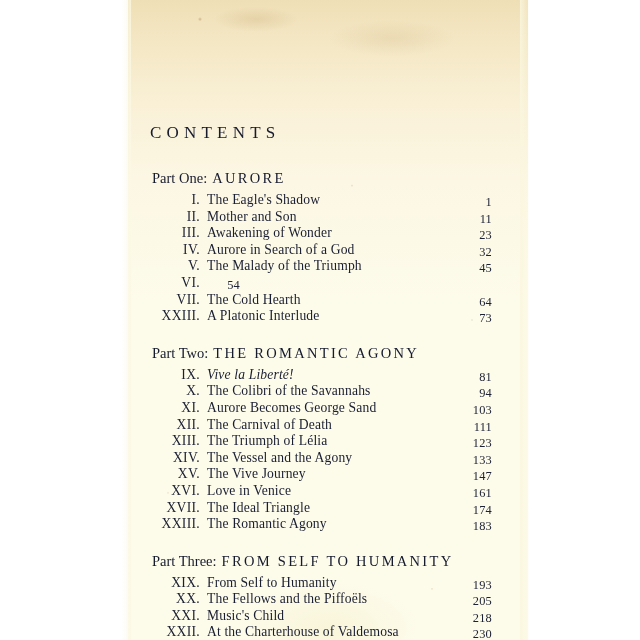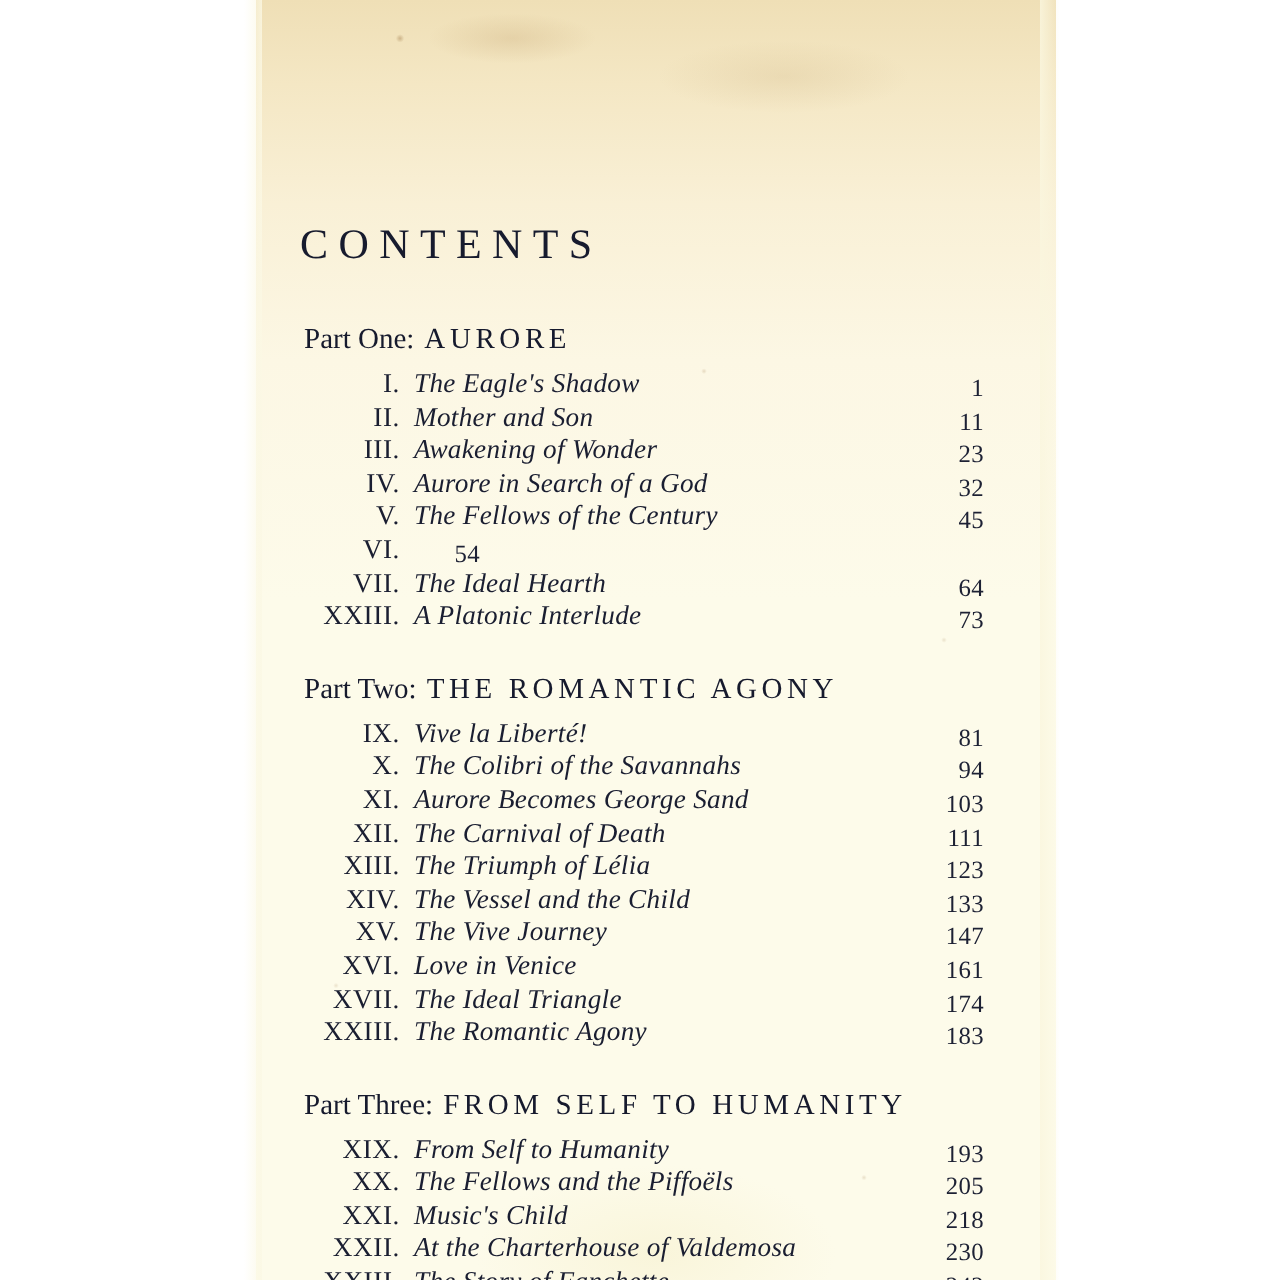--- a/index.html
+++ b/index.html
@@ -81,25 +81,25 @@
   #type-block {
     position: absolute;
     left: 148px;
     top: 112px;
     width: 344px;
     color: #1b1f33;
     z-index: 4;
   }
 
   #contents-title {
-    font-size: 21px;
+    font-size: 17px;
     letter-spacing: 5.2px;
     font-weight: 400;
     font-style: normal;
-    margin: 0 0 27px 2px;
+    margin: 12px 0 27px 2px;
     color: #171b2e;
     line-height: 1;
   }
 
   .part-heading {
     margin: 0 0 4px 4px;
     font-size: 14.5px;
     line-height: 20px;
     white-space: nowrap;
     color: #161a2d;
@@ -128,21 +128,20 @@
   .ch-num {
     width: 52px;
     text-align: right;
     flex: 0 0 52px;
     letter-spacing: .3px;
   }
   .ch-title {
     flex: 1 1 auto;
     padding-left: 7px;
     letter-spacing: .15px;
-    font-style: italic;
   }
   .chapter-row.italic .ch-title {
     font-style: italic;
   }
   .ch-page {
     flex: 0 0 40px;
     text-align: right;
     font-size: 12.4px;
     letter-spacing: .2px;
     position: relative;
@@ -189,30 +188,30 @@
               <span class="ch-title">Awakening of Wonder</span>
               <span class="ch-page">23</span>
             </li>
             <li class="chapter-row">
               <span class="ch-num">IV.</span>
               <span class="ch-title">Aurore in Search of a God</span>
               <span class="ch-page">32</span>
             </li>
             <li class="chapter-row">
               <span class="ch-num">V.</span>
-              <span class="ch-title">The Fellows of the Century</span>
+              <span class="ch-title">The Malady of the Triumph</span>
               <span class="ch-page">45</span>
             </li>
             <li class="chapter-row">
               <span class="ch-num">VI.</span>
               <span class="ch-page">54</span>
             </li>
             <li class="chapter-row">
               <span class="ch-num">VII.</span>
-              <span class="ch-title">The Ideal Hearth</span>
+              <span class="ch-title">The Cold Hearth</span>
               <span class="ch-page">64</span>
             </li>
             <li class="chapter-row">
               <span class="ch-num">XXIII.</span>
               <span class="ch-title">A Platonic Interlude</span>
               <span class="ch-page">73</span>
             </li>
           </ul>
         </div>
         <div class="part-section">
@@ -239,21 +238,21 @@
               <span class="ch-title">The Carnival of Death</span>
               <span class="ch-page">111</span>
             </li>
             <li class="chapter-row">
               <span class="ch-num">XIII.</span>
               <span class="ch-title">The Triumph of Lélia</span>
               <span class="ch-page">123</span>
             </li>
             <li class="chapter-row">
               <span class="ch-num">XIV.</span>
-              <span class="ch-title">The Vessel and the Child</span>
+              <span class="ch-title">The Vessel and the Agony</span>
               <span class="ch-page">133</span>
             </li>
             <li class="chapter-row">
               <span class="ch-num">XV.</span>
               <span class="ch-title">The Vive Journey</span>
               <span class="ch-page">147</span>
             </li>
             <li class="chapter-row">
               <span class="ch-num">XVI.</span>
               <span class="ch-title">Love in Venice</span>

